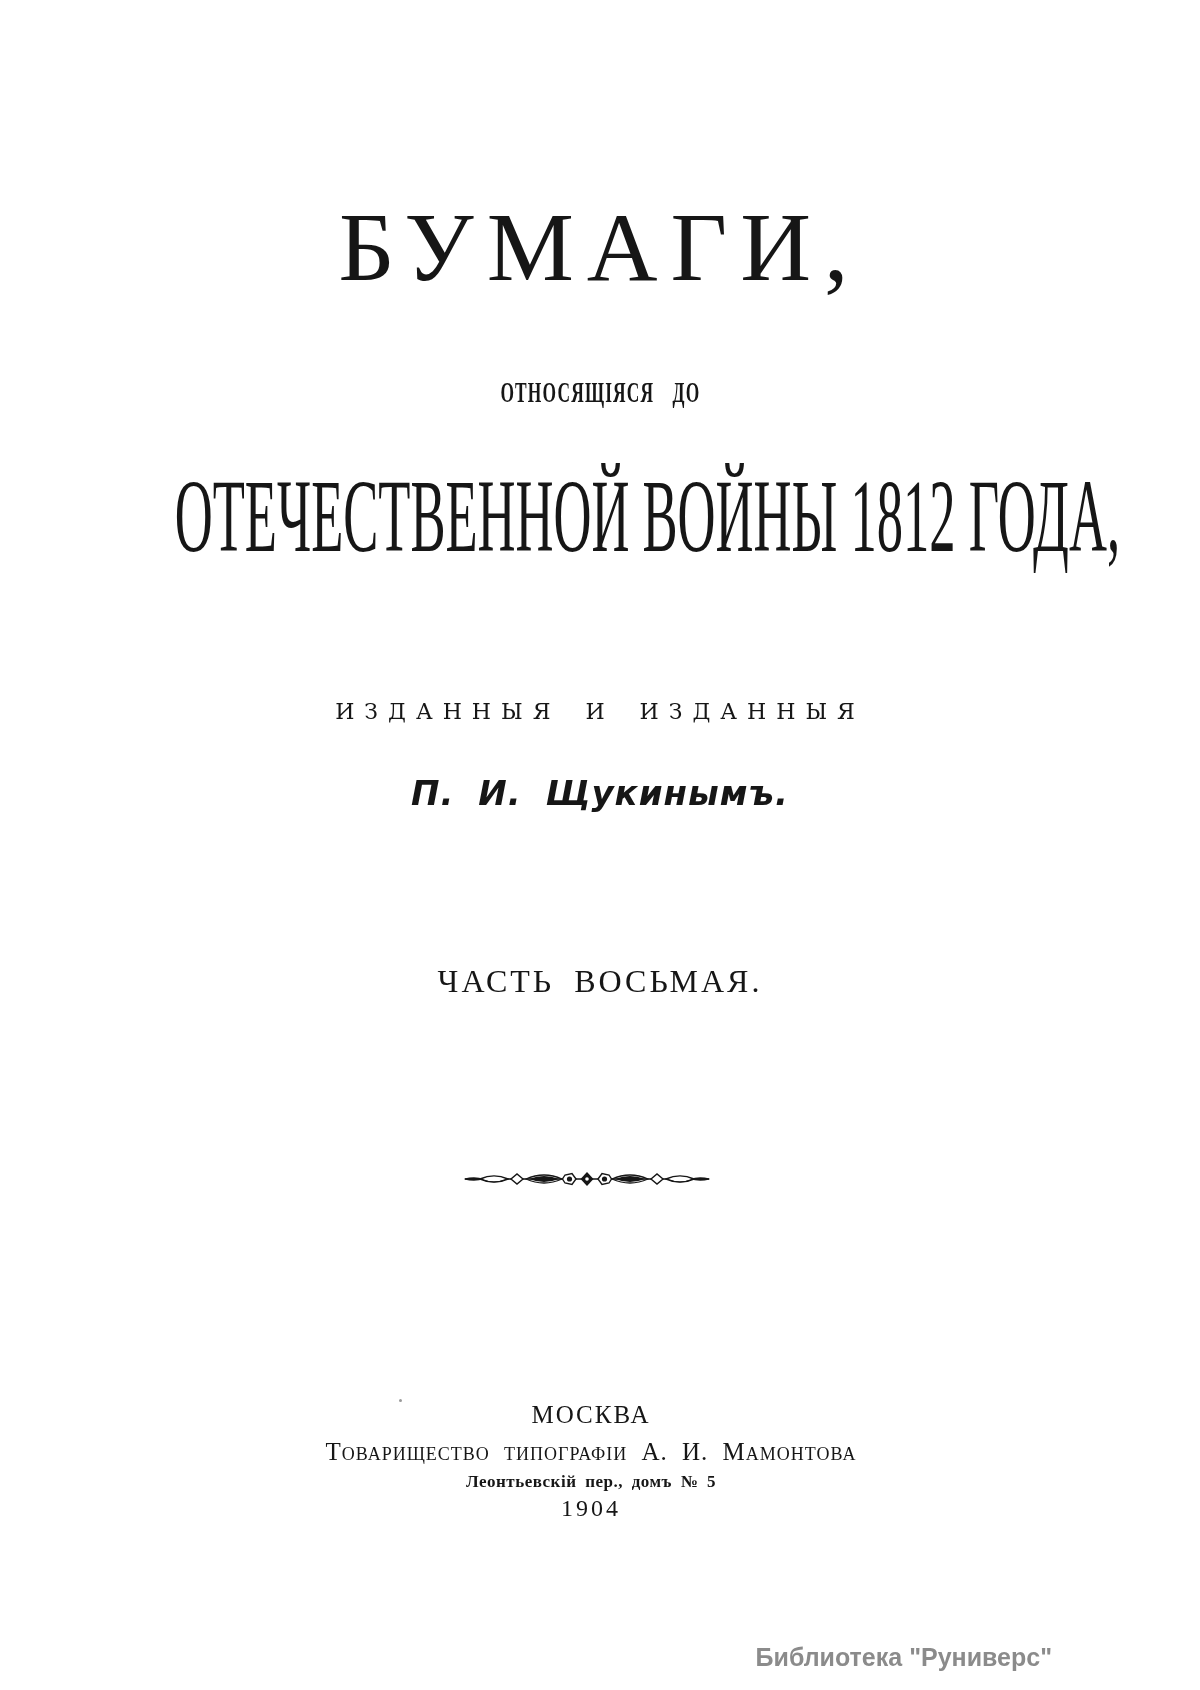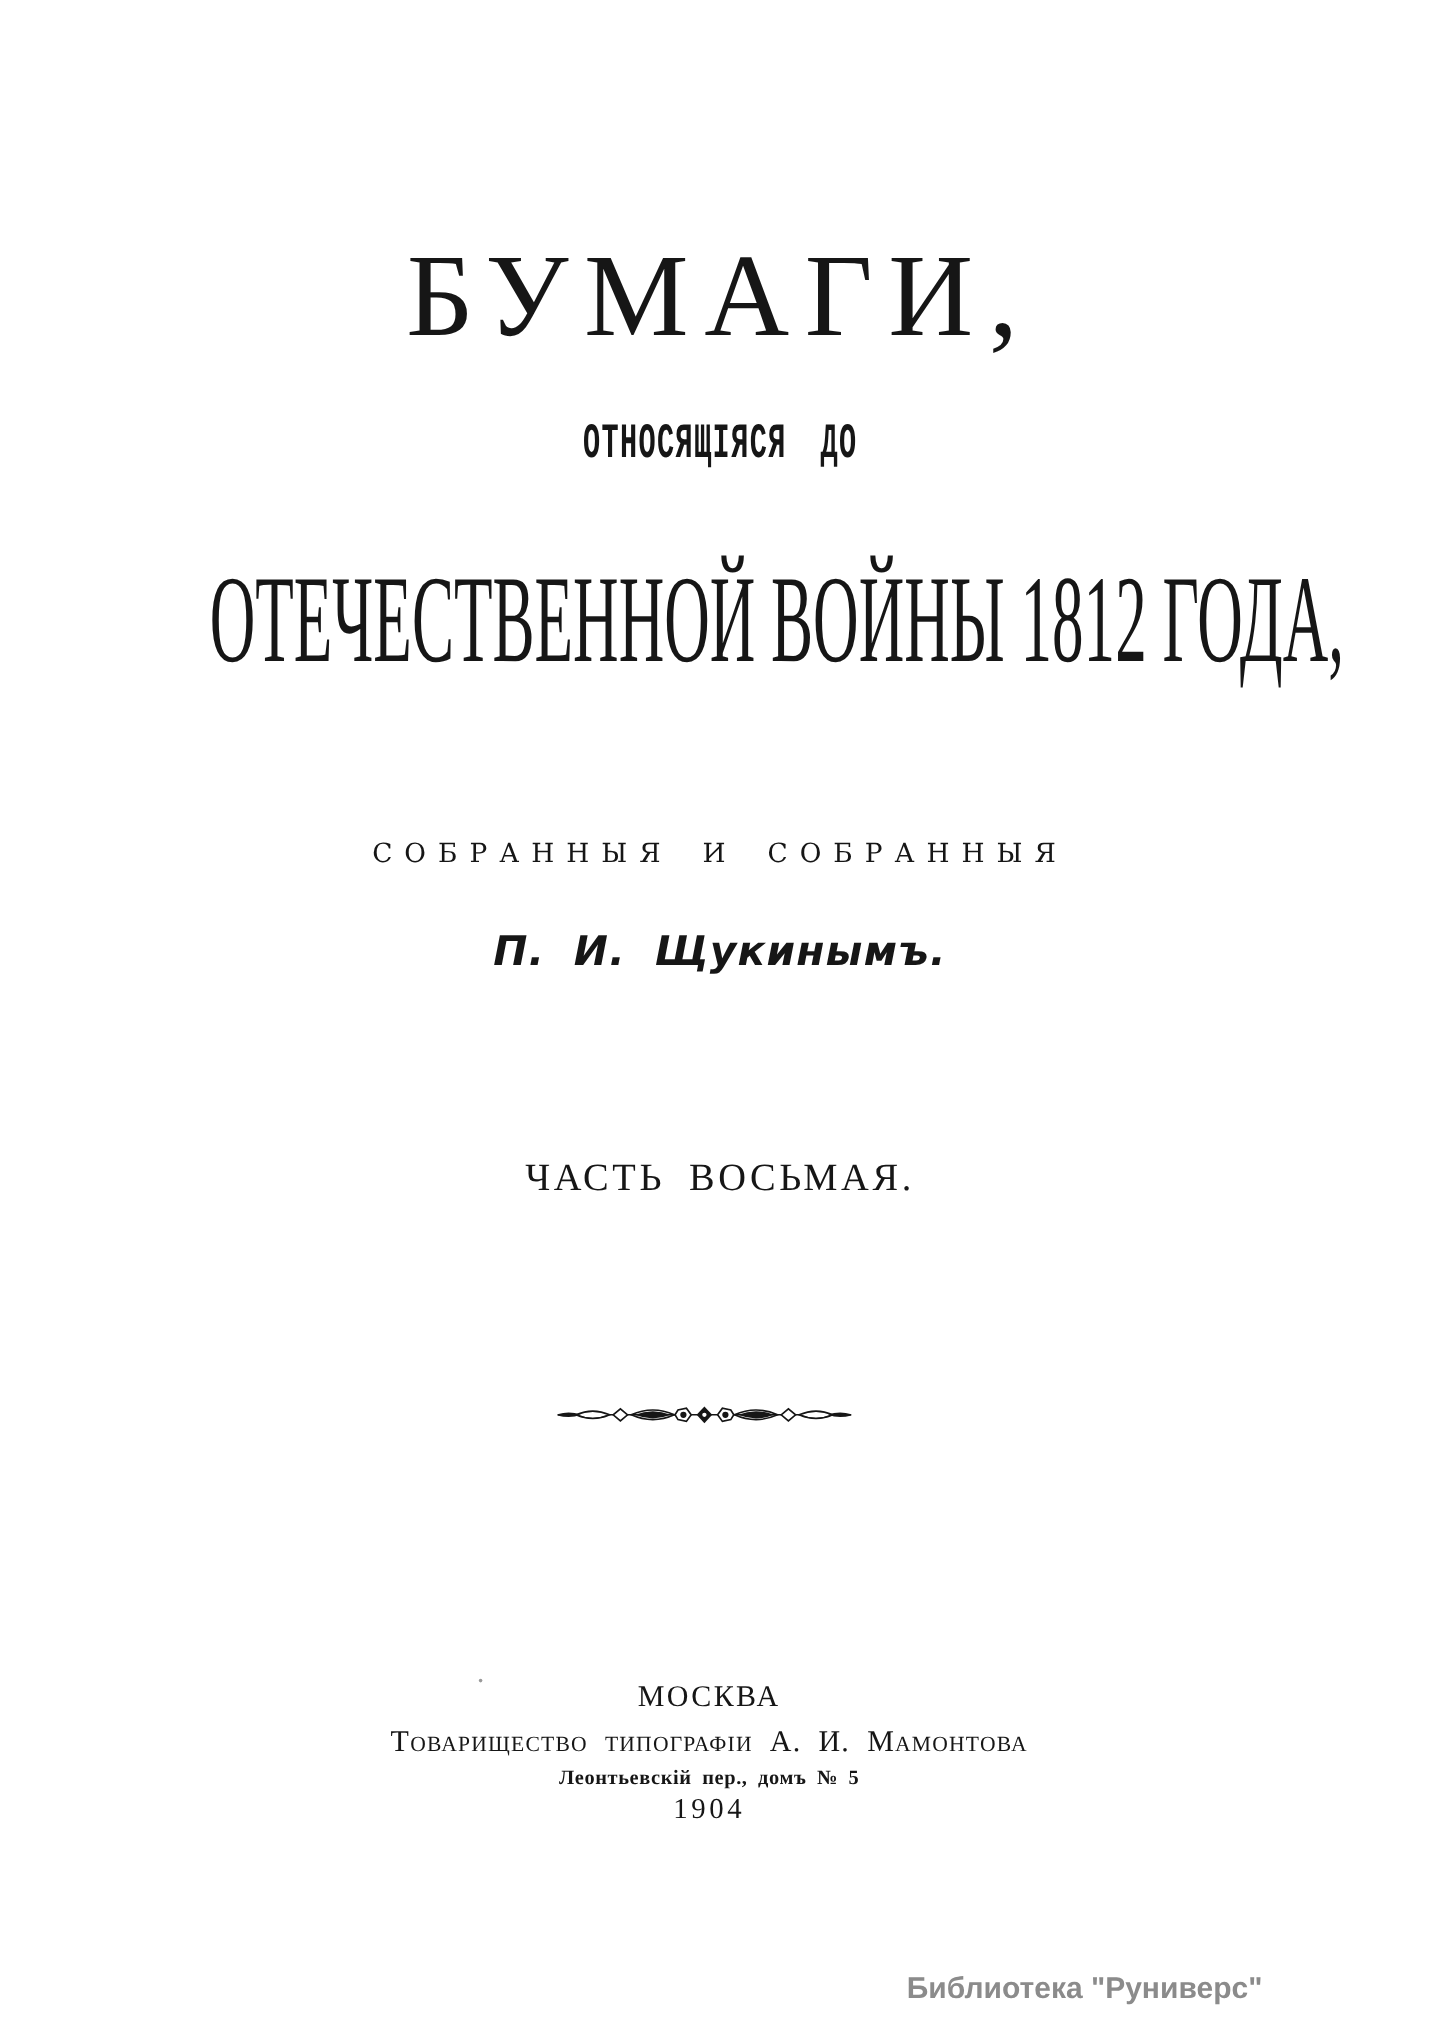--- a/index.html
+++ b/index.html
@@ -23,24 +23,24 @@
   }
   
   .title-main {
     top: 184px;
     font-family: "Liberation Serif", serif;
     font-size: 98px;
     letter-spacing: 13px;
   }
   
   .title-relation {
-    top: 337px;
-    font-family: Liberation Mono, monospace;
-    font-weight: bold;
-    font-size: 41px;
+    top: 363px;
+    font-family: Liberation Serif, serif;
+    font-weight: bold;
+    font-size: 30px;
     letter-spacing: 2px;
     word-spacing: 22px;
   }
   .title-relation .squeeze {
     display: inline-block;
     transform: scale(0.58, 1);
     transform-origin: 50% 50%;
   }
   
   .title-subject {
@@ -150,21 +150,21 @@
   <div class="line title-main">БУМАГИ,</div>
 
   <div class="line title-relation">
     <span class="squeeze">ОТНОСЯЩІЯСЯ ДО</span>
   </div>
 
   <div class="line title-subject">
     <span class="squeeze">ОТЕЧЕСТВЕННОЙ ВОЙНЫ 1812 ГОДА,</span>
   </div>
 
-  <div class="line byline-collected">СОБРАННЫЯ И СОБРАННЫЯ</div>
+  <div class="line byline-collected">ИЗДАННЫЯ И ИЗДАННЫЯ</div>
 
   <div class="line byline-author">П. И. Щукинымъ.</div>
 
   <div class="line part-label">ЧАСТЬ ВОСЬМАЯ.</div>
 
   <div class="line ornament-wrap">
     <svg width="250" height="28" viewBox="0 0 250 28" aria-hidden="true">
       <line x1="3" y1="14" x2="247" y2="14" stroke="#161616" stroke-width="1.3"></line>
 
       <path d="M125,7 L131.5,14 L125,21 L118.5,14 Z" fill="#161616"></path>

